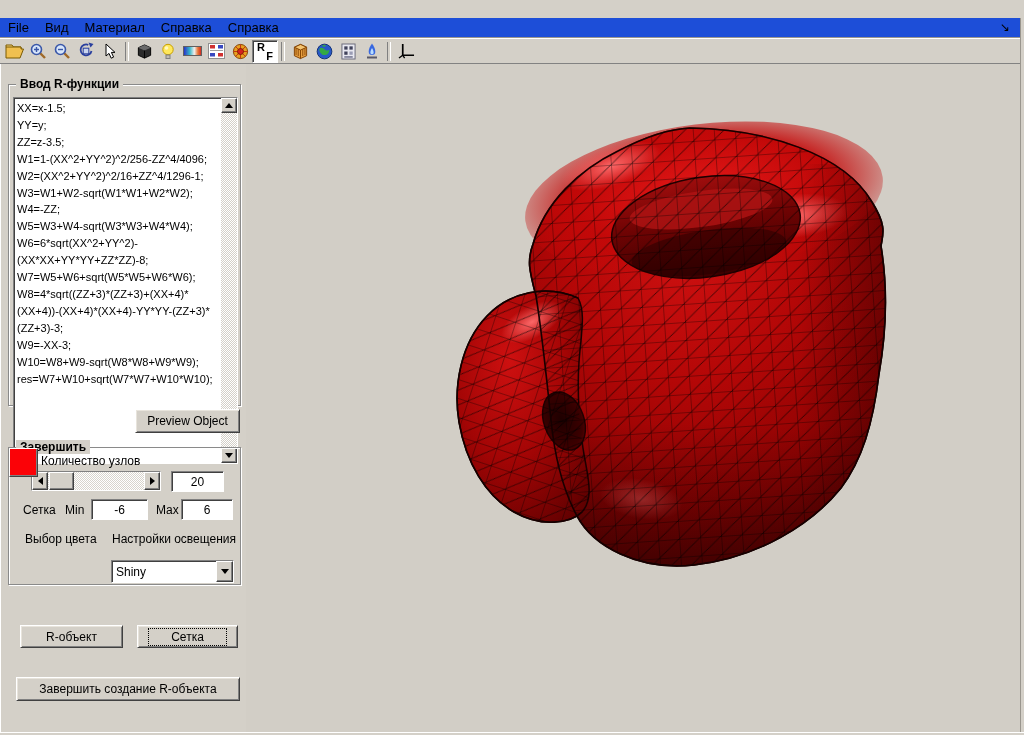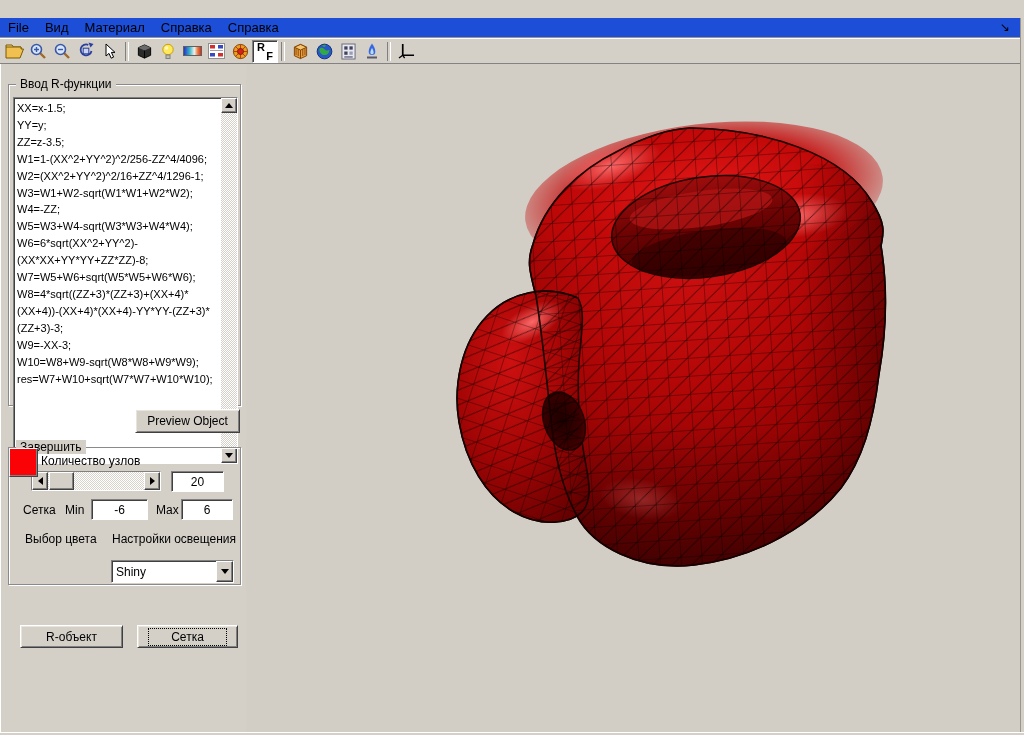--- a/index.html
+++ b/index.html
@@ -54,21 +54,21 @@
   .left-panel{
     position:absolute;left:0;top:64px;width:246px;bottom:0;background:#d4d0c8;
     border-right:1px solid #6e6a64;box-shadow:inset 1px 0 0 #fff,-1px 0 0 #fff;
   }
   .groupbox{
     position:absolute;border:1px solid #8a8a8a;
     box-shadow:inset 1px 1px 0 #fff,1px 1px 0 #fff;
   }
   .group-label{
     position:absolute;top:-8px;left:7px;background:#d4d0c8;padding:0 4px;
-    font-size:12px;color:#000;white-space:nowrap;
+    font-size:12px;color:#000;white-space:nowrap;font-weight:bold;
   }
   .codebox{
     position:absolute;left:13px;top:33px;width:225px;height:367px;
     background:#fff;border:1px solid;border-color:#808080 #fff #fff #808080;
     box-shadow:inset 1px 1px 0 #404040;
     display:flex;box-sizing:border-box;
   }
   .code-text{
     flex:1;white-space:pre;overflow:hidden;
     font-family:"Liberation Sans","DejaVu Sans",sans-serif;
@@ -366,20 +366,21 @@
           <span class="tri-down"></span>
         </div>
     </div>
   </div>
 
 
   <button class="win-btn" style="left:20px;top:561px;width:103px;height:23px;">R-объект</button>
   <button class="win-btn" style="left:137px;top:561px;width:101px;height:23px;">
     <span class="focus-dotted">Сетка</span>
   </button>
+  <button class="win-btn" style="left:16px;top:613px;width:224px;height:24px;">Завершить создание R-объекта</button>
 </div>
 
 <div class="viewport">
   <svg width="778" height="671" viewBox="0 0 778 671" style="position:absolute;left:0;top:0;">
     <defs>
       <radialGradient id="gBody" cx="0.44" cy="0.24" r="0.85">
         <stop offset="0" stop-color="#d21212"></stop>
         <stop offset="0.4" stop-color="#b40707"></stop>
         <stop offset="0.75" stop-color="#8a0202"></stop>
         <stop offset="1" stop-color="#570000"></stop>

